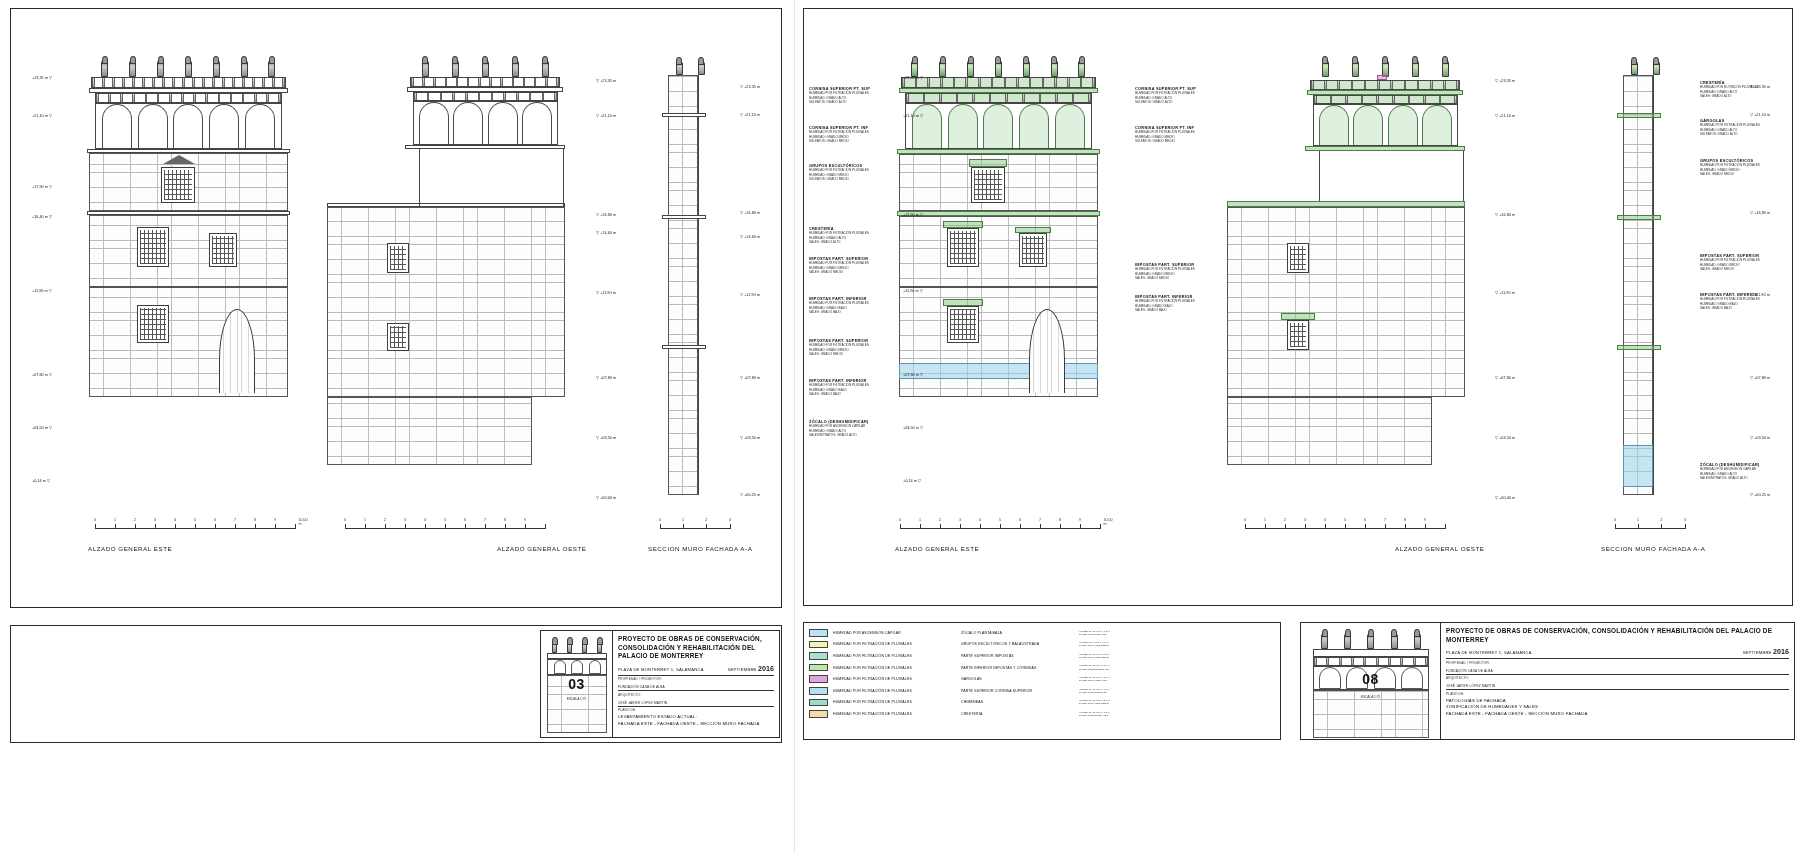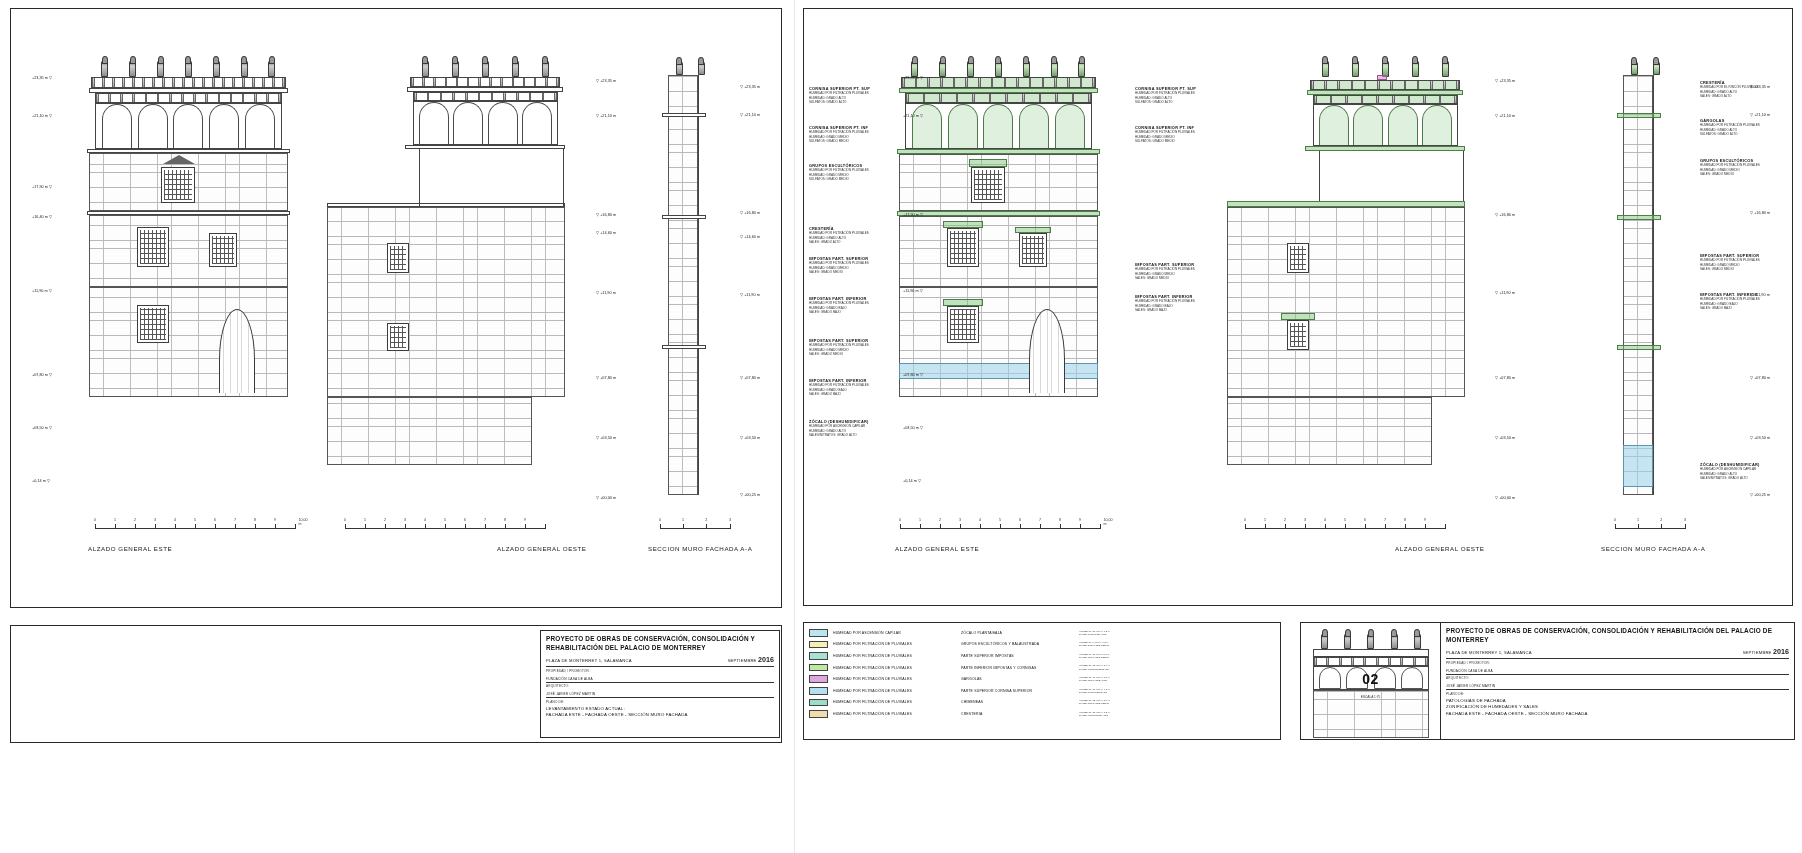--- a/index.html
+++ b/index.html
@@ -403,20 +403,37 @@
         <div class="tick-num" style="left:33%">1</div>
       <div class="tick" style="left:66%"></div>
         <div class="tick-num" style="left:66%">2</div>
       <div class="tick" style="left:100%"></div>
         <div class="tick-num" style="left:100%">3</div>
     </div>
     <div class="view-label" style="left:648px; top:545px;">SECCION MURO FACHADA A-A</div>
 
     <div class="sheet-border" style="left:10px; top:625px; width:772px; height:118px;"></div>
     <div class="titleblock" style="left:540px; top:630px; width:240px; height:108px;">
+      <div class="tb-thumb" style="width:72px;">
+        <div style="position:absolute;left:6px;top:4px;width:60px;height:18px;display:flex;justify-content:space-around;align-items:flex-end;">
+          <div class="crest" style="width:5px;height:12px"></div>
+          <div class="crest" style="width:5px;height:12px"></div>
+          <div class="crest" style="width:5px;height:12px"></div>
+          <div class="crest" style="width:5px;height:12px"></div>
+        </div>
+        <div style="position:absolute;left:6px;top:22px;width:60px;height:6px;border:.6px solid #444;"></div>
+        <div style="position:absolute;left:6px;top:28px;width:60px;height:16px;border:.6px solid #444;display:flex;justify-content:space-evenly;">
+          <div style="width:12px;height:100%;border:.5px solid #555;border-radius:6px 6px 0 0;"></div>
+          <div style="width:12px;height:100%;border:.5px solid #555;border-radius:6px 6px 0 0;"></div>
+          <div style="width:12px;height:100%;border:.5px solid #555;border-radius:6px 6px 0 0;"></div>
+        </div>
+        <div class="stone-wall" style="position:absolute;left:6px;top:44px;width:60px;height:58px;"></div>
+        <div class="tb-sheetno">03</div>
+        <div class="tb-scale">ESCALA 1:75</div>
+      </div>
       <div class="tb-info">
         <div class="tb-proj">PROYECTO DE OBRAS DE CONSERVACIÓN, CONSOLIDACIÓN Y REHABILITACIÓN DEL PALACIO DE MONTERREY</div>
         <div class="tb-row">
           <span class="tb-addr">PLAZA DE MONTERREY 1, SALAMANCA</span>
           <span class="tb-date"><span>SEPTIEMBRE</span> <b>2016</b></span>
         </div>
         <div class="tb-hr"></div>
         <div class="tb-small">PROPIEDAD / PROMOTOR:</div>
         <div class="tb-field">FUNDACIÓN CASA DE ALBA</div>
         <div class="tb-hr" style="margin-top:1px"></div>
@@ -897,21 +914,21 @@
           <div class="baluster" style="width:3px"></div>
             <div class="baluster" style="width:3px"></div>
         </div>
         <div style="position:absolute;left:12px;top:43px;width:116px;height:24px;border:.7px solid #444;display:flex;justify-content:space-evenly;">
           <div style="width:22px;height:100%;border:.6px solid #555;border-radius:11px 11px 0 0;"></div>
           <div style="width:22px;height:100%;border:.6px solid #555;border-radius:11px 11px 0 0;"></div>
           <div style="width:22px;height:100%;border:.6px solid #555;border-radius:11px 11px 0 0;"></div>
           <div style="width:22px;height:100%;border:.6px solid #555;border-radius:11px 11px 0 0;"></div>
         </div>
         <div class="stone-wall" style="position:absolute;left:12px;top:67px;width:116px;height:48px;"></div>
-        <div class="tb-sheetno" style="top:48%">02</div>
+        <div class="tb-sheetno" style="top:48%">08</div>
         <div class="tb-scale" style="top:62%">ESCALA 1:75</div>
       </div>
       <div class="tb-info">
         <div class="tb-proj">PROYECTO DE OBRAS DE CONSERVACIÓN, CONSOLIDACIÓN Y REHABILITACIÓN DEL PALACIO DE MONTERREY</div>
         <div class="tb-row">
           <span class="tb-addr">PLAZA DE MONTERREY 1, SALAMANCA</span>
           <span class="tb-date"><span>SEPTIEMBRE</span> <b>2016</b></span>
         </div>
         <div class="tb-hr"></div>
         <div class="tb-small">PROPIEDAD / PROMOTOR:</div>

